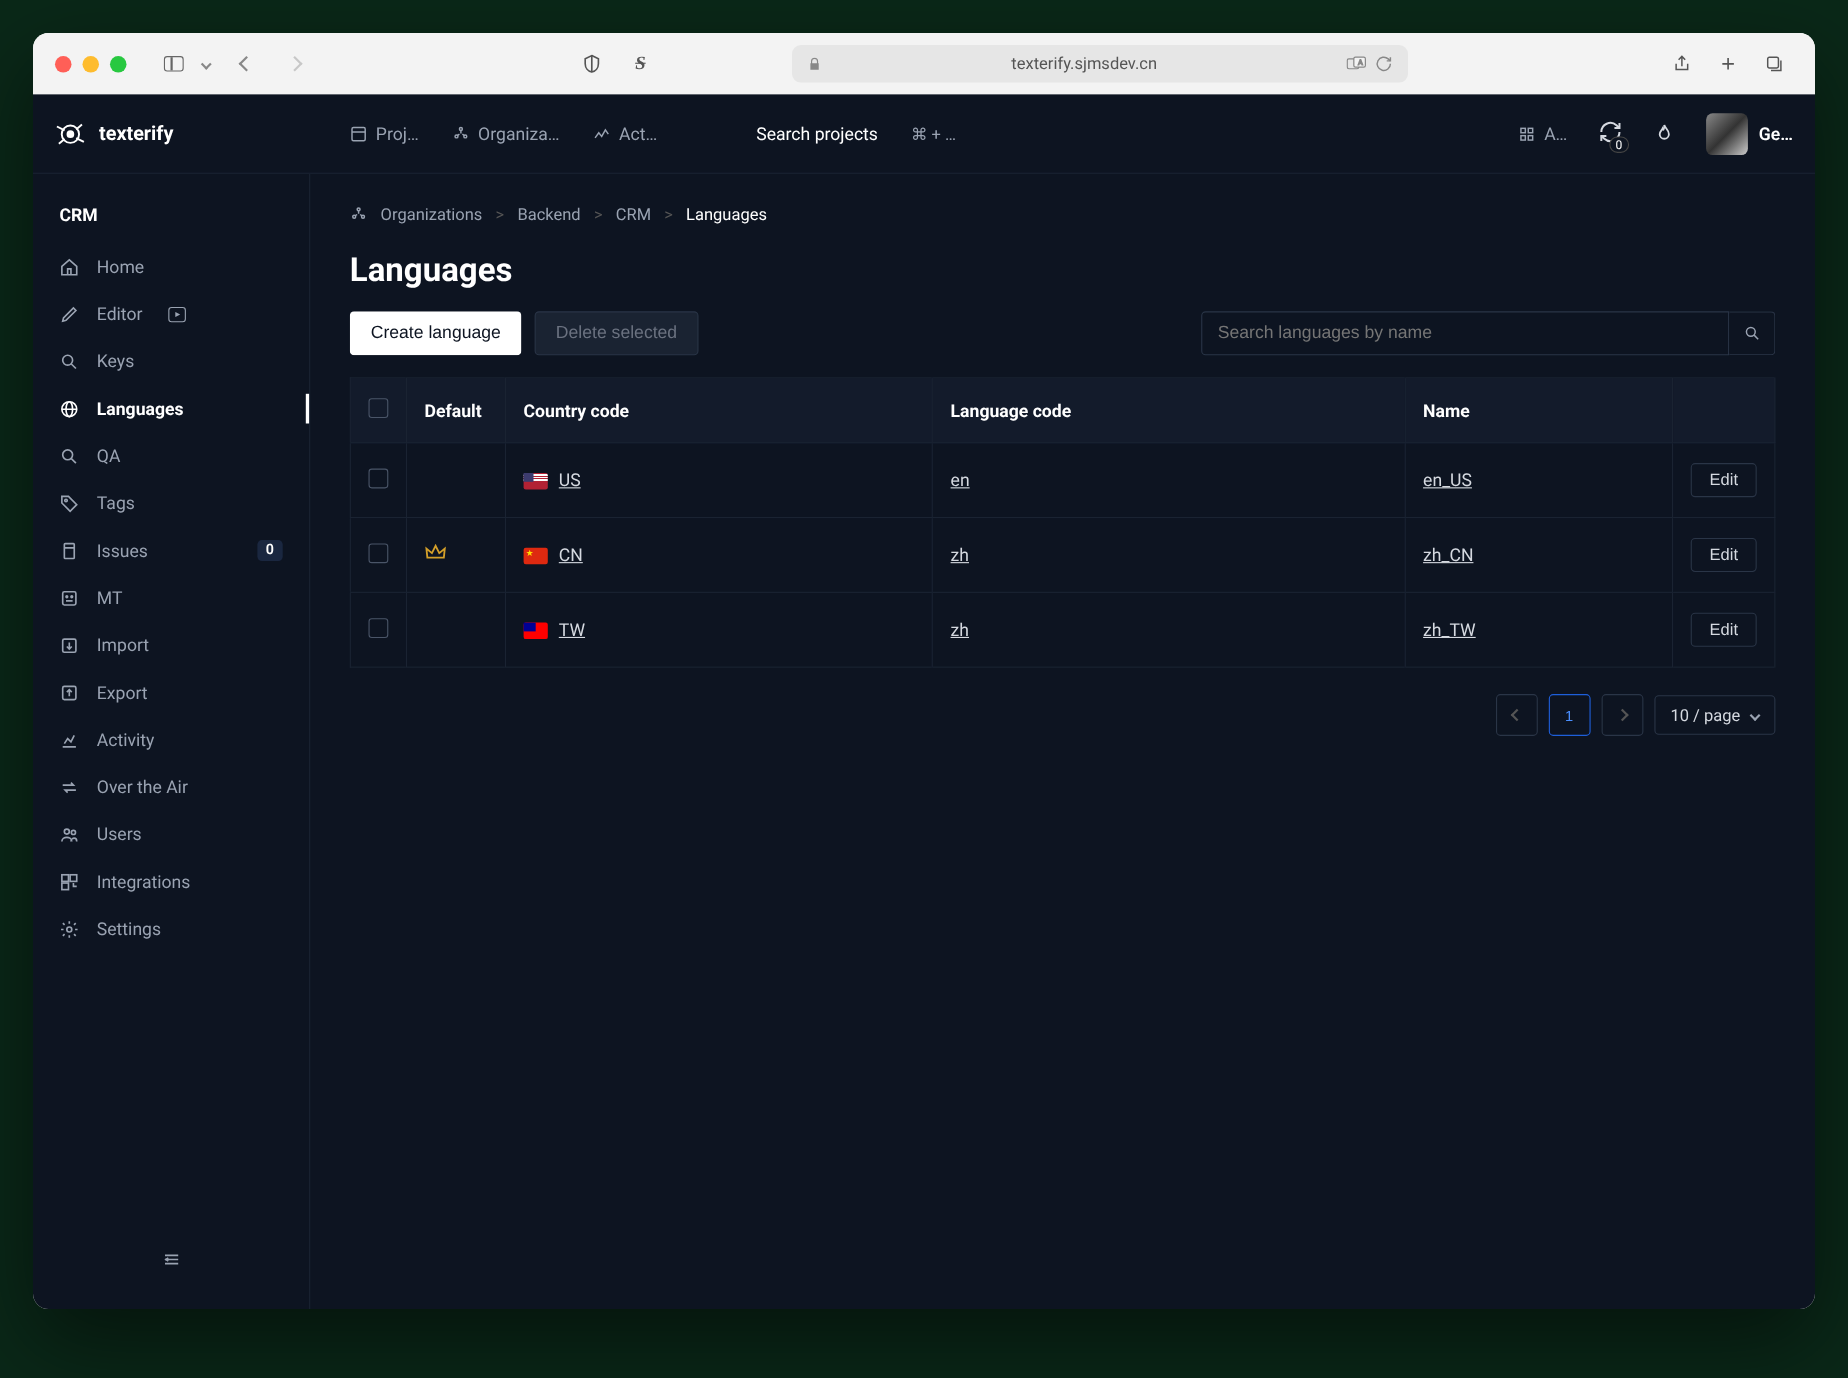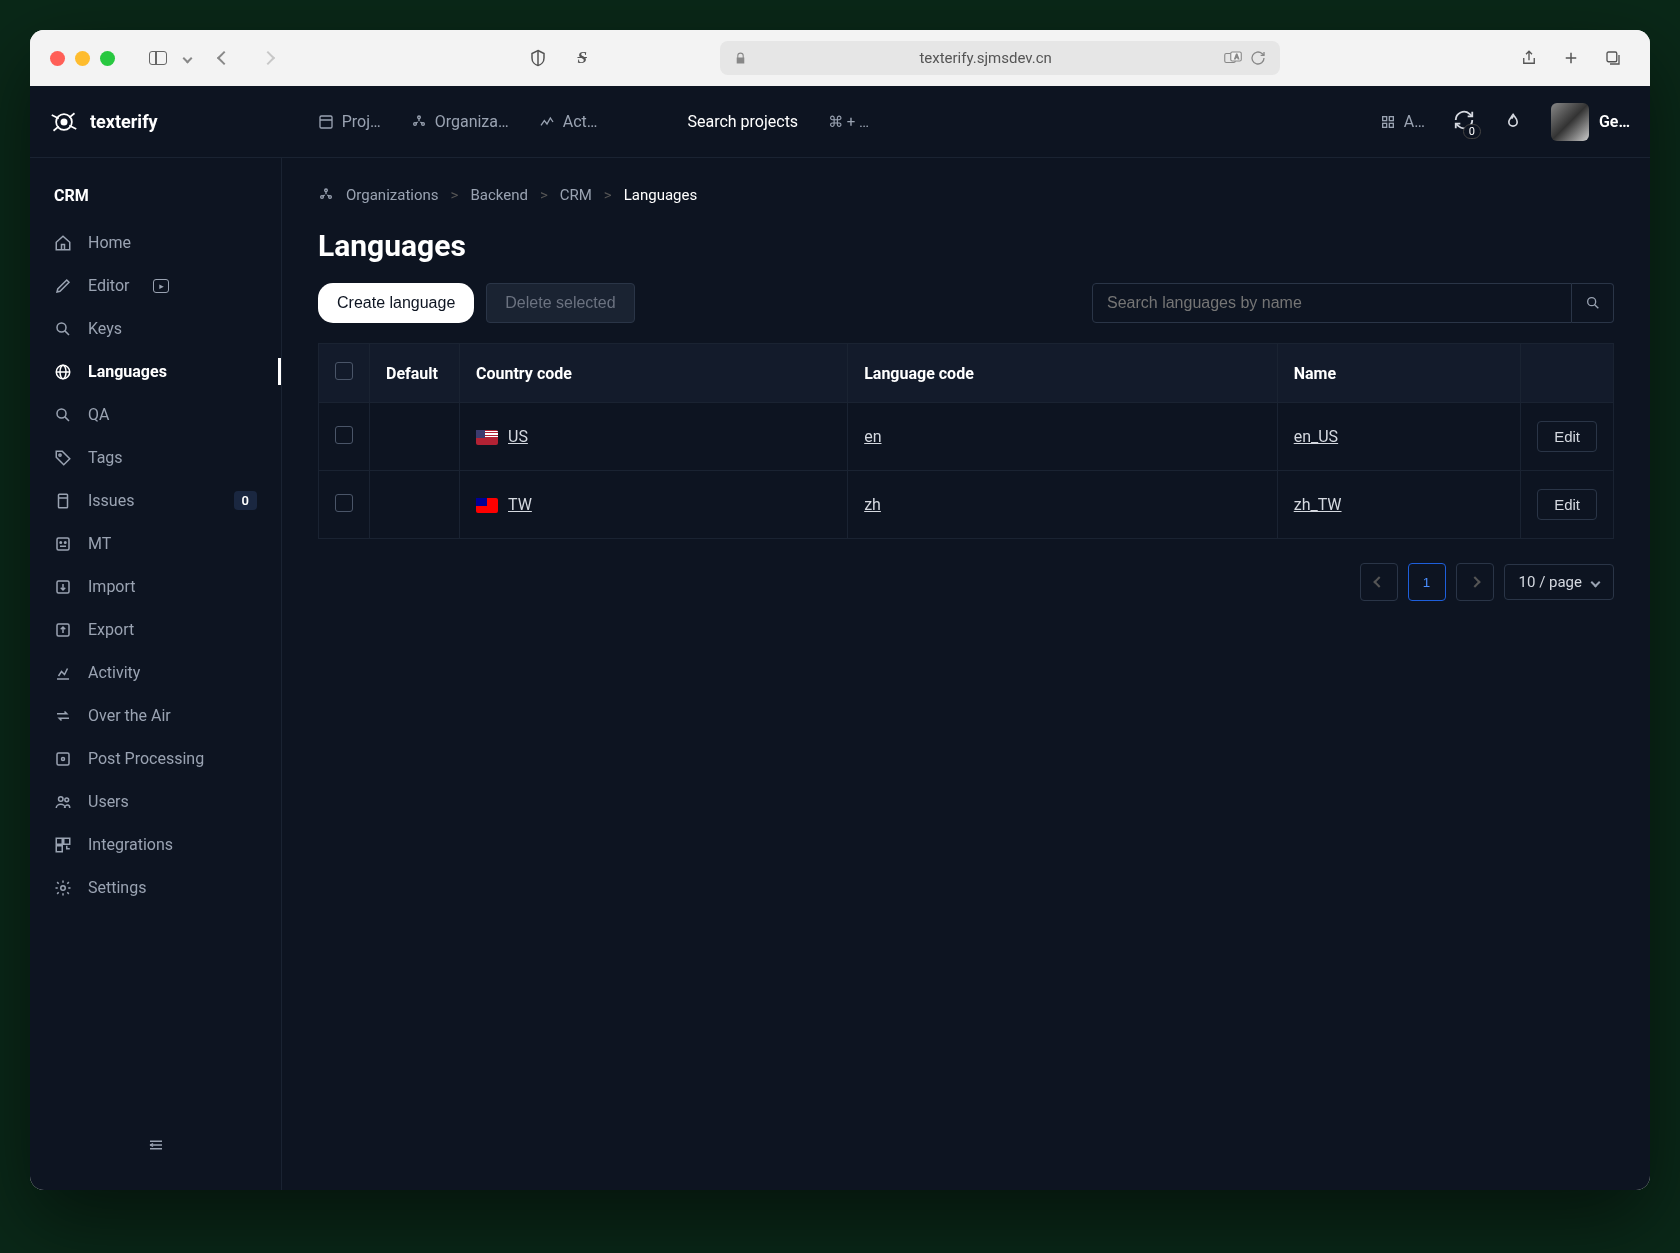--- a/index.html
+++ b/index.html
@@ -80,21 +80,21 @@
     .sb-collapse { margin-top: auto; padding: 16px 0; display: flex; justify-content: center; color: #9aa3b2; cursor: pointer; }
     
     .main { flex: 1; padding: 28px 36px; overflow: auto; }
     .breadcrumb { display: flex; align-items: center; gap: 12px; color: #9aa3b2; font-size: 15px; margin-bottom: 24px; }
     .breadcrumb .sep { color: #555; }
     .breadcrumb .current { color: #fff; }
     .breadcrumb svg { width: 16px; height: 16px; }
     .page-title { color: #fff; font-size: 30px; font-weight: 700; margin-bottom: 20px; }
     .actions-row { display: flex; align-items: center; gap: 12px; margin-bottom: 20px; }
     .btn { padding: 10px 18px; border-radius: 4px; font-size: 16px; cursor: pointer; border: 1px solid transparent; }
-    .btn-primary { background: #fff; color: #0d1421; font-weight: 500; border-radius: 15px; }
+    .btn-primary { background: #fff; color: #0d1421; font-weight: 500; }
     .btn-secondary { background: #1a2332; color: #6b7280; border-color: #2a3547; }
     .search-wrap { margin-left: auto; display: flex; }
     .search-input { width: 480px; background: #0d1421; border: 1px solid #2a3547; color: #d5d9e0; padding: 10px 14px; font-size: 16px; border-radius: 4px 0 0 4px; outline: none; }
     .search-btn { width: 42px; background: #0d1421; border: 1px solid #2a3547; border-left: none; border-radius: 0 4px 4px 0; display: flex; align-items: center; justify-content: center; color: #9aa3b2; cursor: pointer; }
     
     .table { width: 100%; border: 1px solid #1a2332; border-collapse: collapse; }
     .table th, .table td { padding: 18px 16px; text-align: left; border-bottom: 1px solid #1a2332; font-size: 16px; }
     .table th { background: #131b2b; color: #fff; font-weight: 700; border-right: 1px solid #1a2332; }
     .table td { color: #d5d9e0; border-right: 1px solid #1a2332; text-decoration: underline; }
     .table tr:last-child td { border-bottom: none; }
@@ -338,27 +338,20 @@
           <span>Activity</span>
         </div>
         <div class="sb-item">
           <svg viewBox="0 0 24 24" fill="none" stroke="currentColor" stroke-width="2">
               <path d="M4 9h13l-3-3M20 15H7l3 3"></path>
             </svg>
           <span>Over the Air</span>
         </div>
         <div class="sb-item">
           <svg viewBox="0 0 24 24" fill="none" stroke="currentColor" stroke-width="2">
-              <rect x="4" y="4" width="16" height="16" rx="2"></rect>
-              <circle cx="12" cy="12" r="2"></circle>
-            </svg>
-          <span>Post Processing</span>
-        </div>
-        <div class="sb-item">
-          <svg viewBox="0 0 24 24" fill="none" stroke="currentColor" stroke-width="2">
               <circle cx="9" cy="8" r="3"></circle>
               <circle cx="17" cy="9" r="2.5"></circle>
               <path d="M3 20c0-3 3-5 6-5s6 2 6 5M14 20c0-2 2-4 4-4s3 1 3 4"></path>
             </svg>
           <span>Users</span>
         </div>
         <div class="sb-item">
           <svg viewBox="0 0 24 24" fill="none" stroke="currentColor" stroke-width="2">
               <rect x="3" y="3" width="8" height="8"></rect>
               <rect x="13" y="3" width="8" height="8"></rect>
@@ -432,20 +425,30 @@
             <tr>
               <td class="col-check"><span class="checkbox"></span></td>
               <td class="col-default"></td>
               <td><span class="flag flag-us"></span><span>US</span></td>
               <td>en</td>
               <td>en_US</td>
               <td class="col-actions"><button class="btn-edit">Edit</button></td>
             </tr>
             <tr>
               <td class="col-check"><span class="checkbox"></span></td>
+              <td class="col-default"><span class="crown"><svg width="20" height="18" viewBox="0 0 24 20" fill="none" stroke="#d4a02a" stroke-width="2">
+                      <path d="M3 16l-1-10 6 5 4-8 4 8 6-5-1 10H3z"></path>
+                    </svg></span></td>
+              <td><span class="flag flag-cn"></span><span>CN</span></td>
+              <td>zh</td>
+              <td>zh_CN</td>
+              <td class="col-actions"><button class="btn-edit">Edit</button></td>
+            </tr>
+            <tr>
+              <td class="col-check"><span class="checkbox"></span></td>
               <td class="col-default"></td>
               <td><span class="flag flag-tw"></span><span>TW</span></td>
               <td>zh</td>
               <td>zh_TW</td>
               <td class="col-actions"><button class="btn-edit">Edit</button></td>
             </tr>
           </tbody>
         </table>
 
         <div class="pagination">

